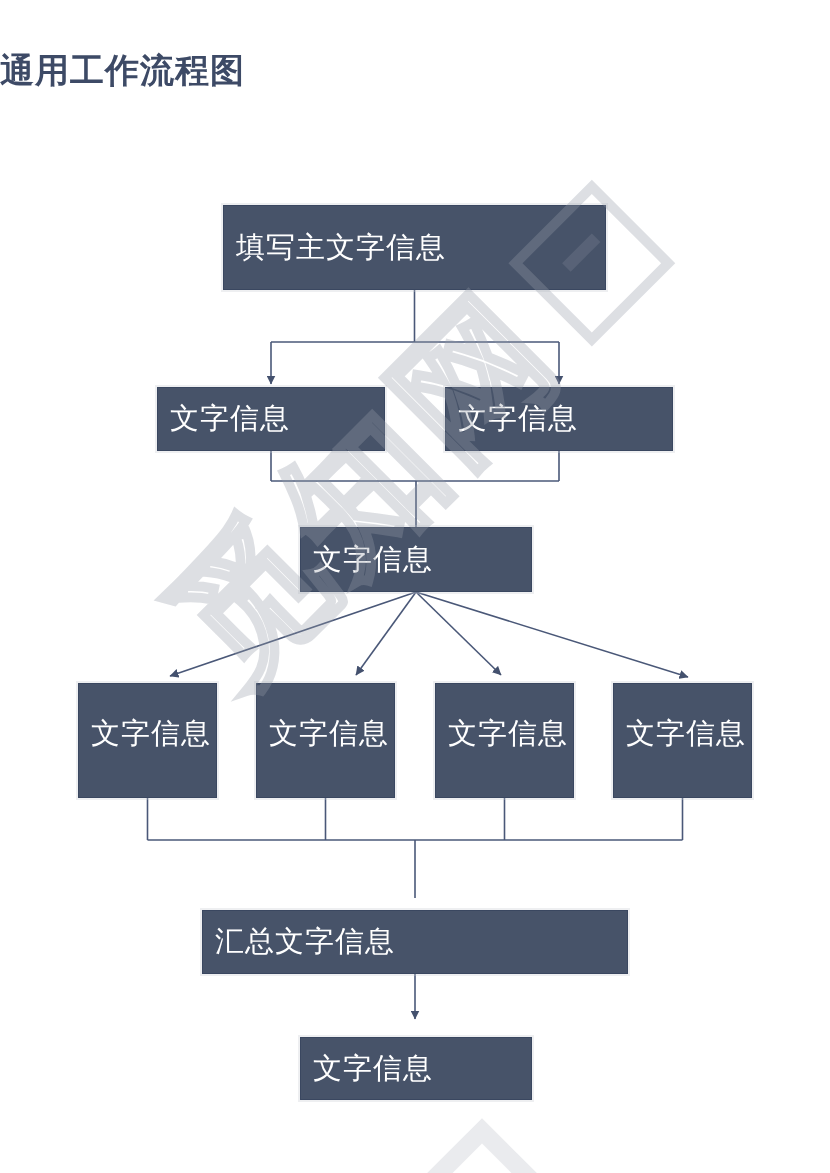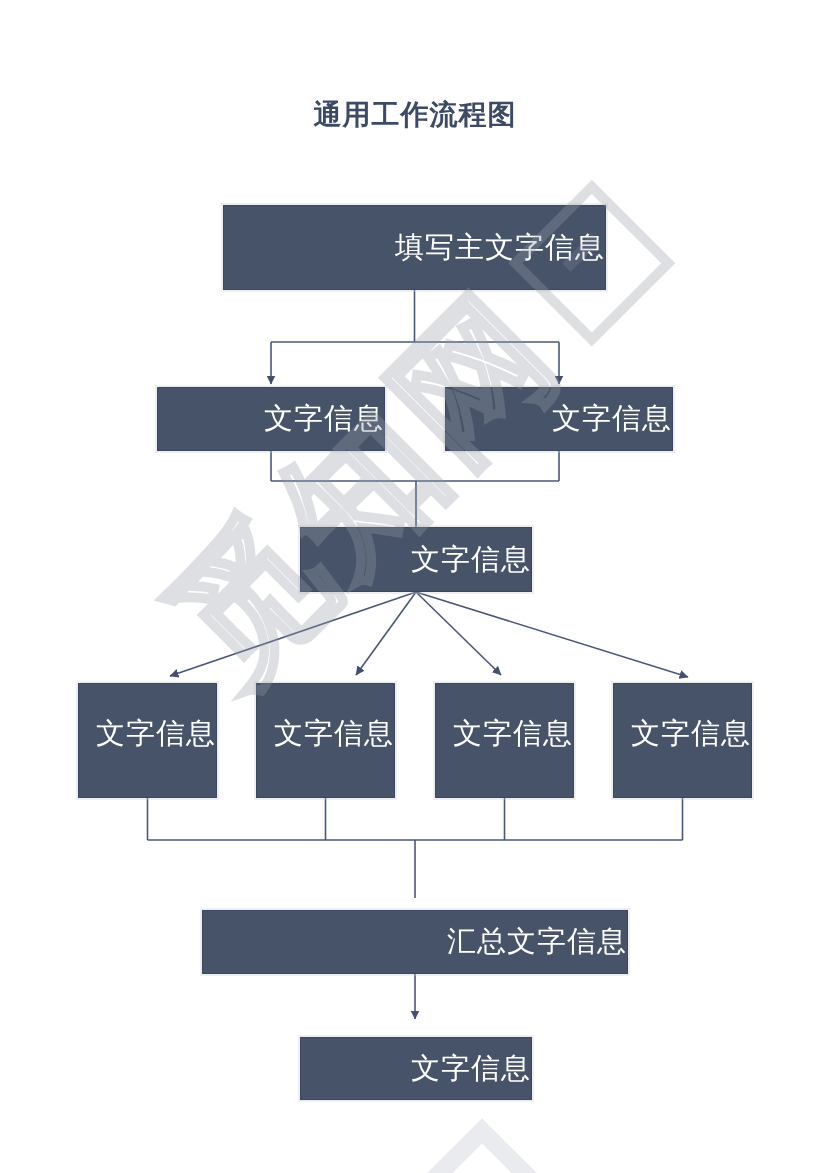--- a/index.html
+++ b/index.html
@@ -5,35 +5,35 @@
   html,body{margin:0;padding:0;background:#ffffff;}
   #canvas{
     position:relative;
     width:830px;height:1173px;
     overflow:hidden;
     background:var(--bg,#ffffff);
     font-family:"Liberation Sans","DejaVu Sans",sans-serif;
   }
   .title{
     position:absolute;left:0;top:48px;width:100%;
-    text-align:center;
-    font-size:28px;font-weight:700;letter-spacing:1px;
+    text-align:left;
+    font-size:34px;font-weight:700;letter-spacing:1px;
     color:var(--title-color,#3d4a66);
-    margin-top:48px;
   }
   .node{
     position:absolute;
     box-sizing:border-box;
     background:var(--node-fill,#475369);
     border:1px solid var(--node-border,#3a4760);
     box-shadow:0 0 0 2px rgba(200,203,210,0.30);
-    display:flex;align-items:center;justify-content:flex-end;
+    display:flex;align-items:center;justify-content:flex-start;
     color:var(--node-text,#ffffff);
     font-size:29px;letter-spacing:1px;
     white-space:nowrap;
+    padding-left:12px;
   }
   .node.tall{padding-bottom:14px;}
   #edge-layer{position:absolute;left:0;top:0;pointer-events:none;}
   .edge{fill:none;stroke:var(--line,#4a5878);stroke-width:1.6px;}
   #ah path{fill:var(--arrow,#44516e);stroke:none;}
   
   .wm-center{
     position:absolute;left:110px;top:350px;width:620px;height:170px;
     display:flex;align-items:center;gap:26px;
     transform:rotate(-45deg);

